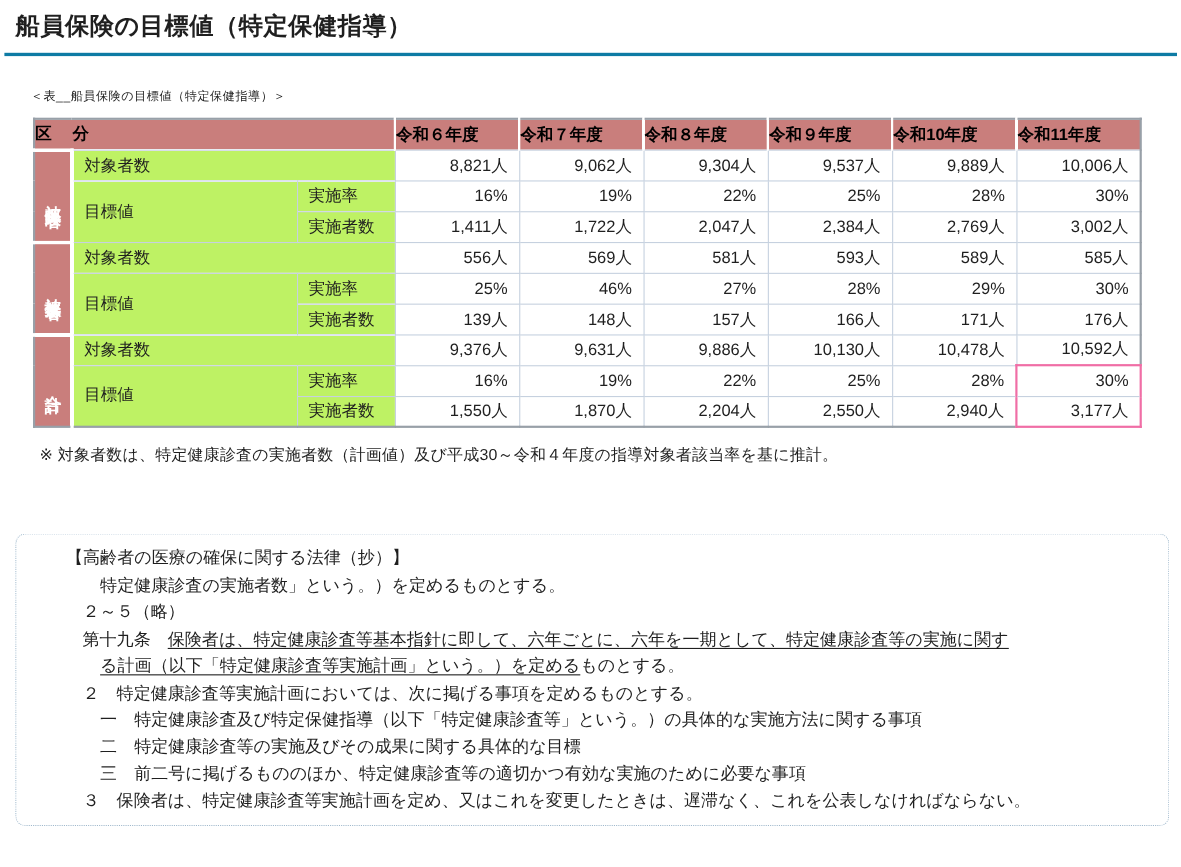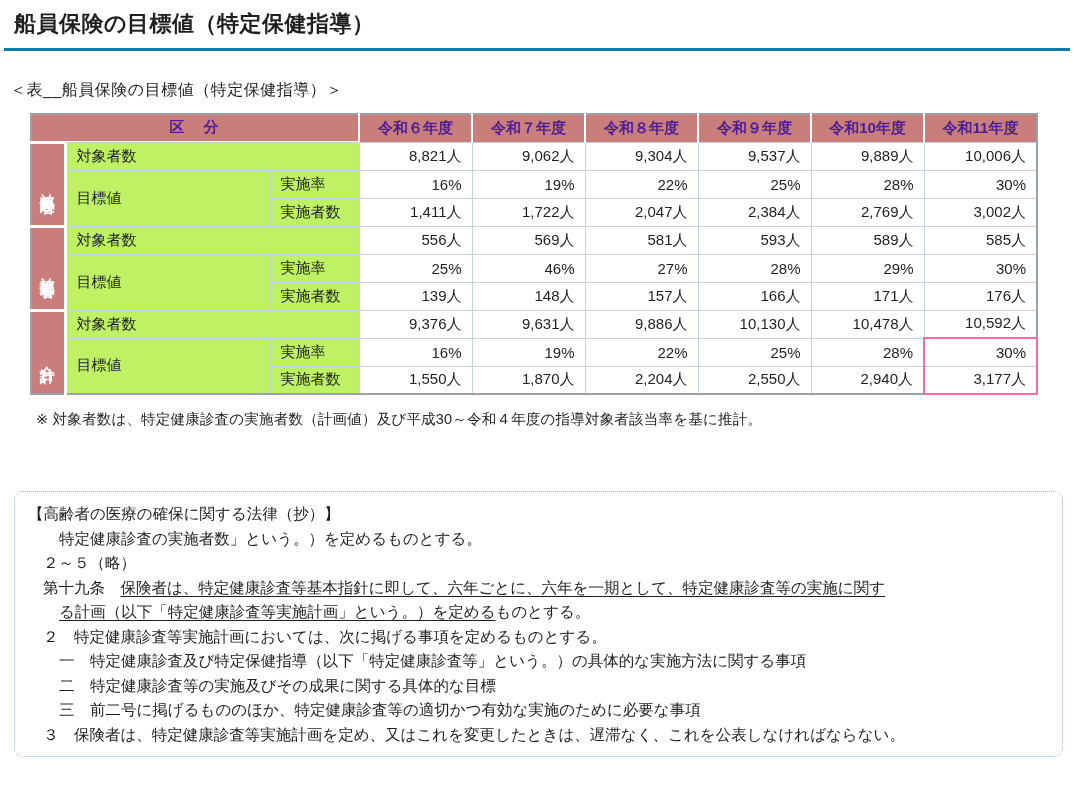--- a/index.html
+++ b/index.html
@@ -8,41 +8,41 @@
     --grid-line:#c6d1df;
     --outer-border:#98a0a8;
     --highlight-pink:#f06ea6;
     --text-main:#1f1f1f;
   }
   *{box-sizing:border-box;margin:0;padding:0;}
   html,body{width:1074px;height:788px;background:#fff;overflow:hidden;
     font-family:"Liberation Sans","DejaVu Sans",sans-serif;color:var(--text-main);}
   .page-title{font-size:22px;font-weight:bold;padding:9px 0 0 14px;letter-spacing:.5px;}
   .title-rule{height:3px;background:var(--accent-teal);margin:9px 4px 0 4px;}
-  .table-caption{font-size:16px;margin:29px 0 0 10px;letter-spacing:.5px;}
+  .table-caption{font-size:11px;margin:29px 0 0 28px;letter-spacing:.5px;}
   table.main{border-collapse:collapse;table-layout:fixed;margin:12px 0 0 30px;
     border:2px solid var(--outer-border);}
   table.main th,table.main td{height:28px;font-size:15px;overflow:hidden;white-space:nowrap;}
-  .head{background:var(--header-bg);color:#4c1d95;font-weight:bold;text-align:center;
+  .head{background:var(--header-bg);color:#000000;font-weight:bold;text-align:left;
     border-left:2px solid #fff;}
   th.kubun{border-left:none;letter-spacing:2px;}
   .vlabel{background:var(--header-bg);color:#fff;font-weight:bold;text-align:center;
     vertical-align:middle;border-top:3px solid #fff;border-right:3px solid #fff;padding:2px 0;}
   .vlabel span{writing-mode:vertical-rl;text-orientation:upright;letter-spacing:2px;
     display:inline-block;line-height:1;}
   td.lbl{text-align:left;padding-left:10px;border:1px solid var(--grid-line);background:#bef264;}
   td.num{text-align:right;padding-right:10px;border:1px solid var(--grid-line);background:#fff;}
   td.hl-top{border-top:2px solid var(--highlight-pink);border-left:2px solid var(--highlight-pink);
     border-right:2px solid var(--highlight-pink);}
   td.hl-bottom{border-left:2px solid var(--highlight-pink);border-right:2px solid var(--highlight-pink);
     border-bottom:2px solid var(--highlight-pink);}
   .footnote{font-size:14.5px;margin:15px 0 0 36px;letter-spacing:.2px;}
   .law-box{margin:62px 11px 0 14px;border:1px dotted #9fb8cc;border-radius:9px;
     padding:10px 12px 9px 13px;}
-  .law-line{font-size:15.5px;line-height:24.5px;white-space:nowrap;}
+  .law-line{font-size:15.5px;line-height:24.5px;white-space:nowrap;margin-left:32px;}
   .ind0{padding-left:0;}
   .ind1{padding-left:15px;}
   .ind2{padding-left:31px;}
   .u{text-decoration:underline;text-underline-offset:3px;}
 </style>
 </head>
 <body>
 
 <h1 class="page-title">船員保険の目標値（特定保健指導）</h1>
 <div class="title-rule"></div>

